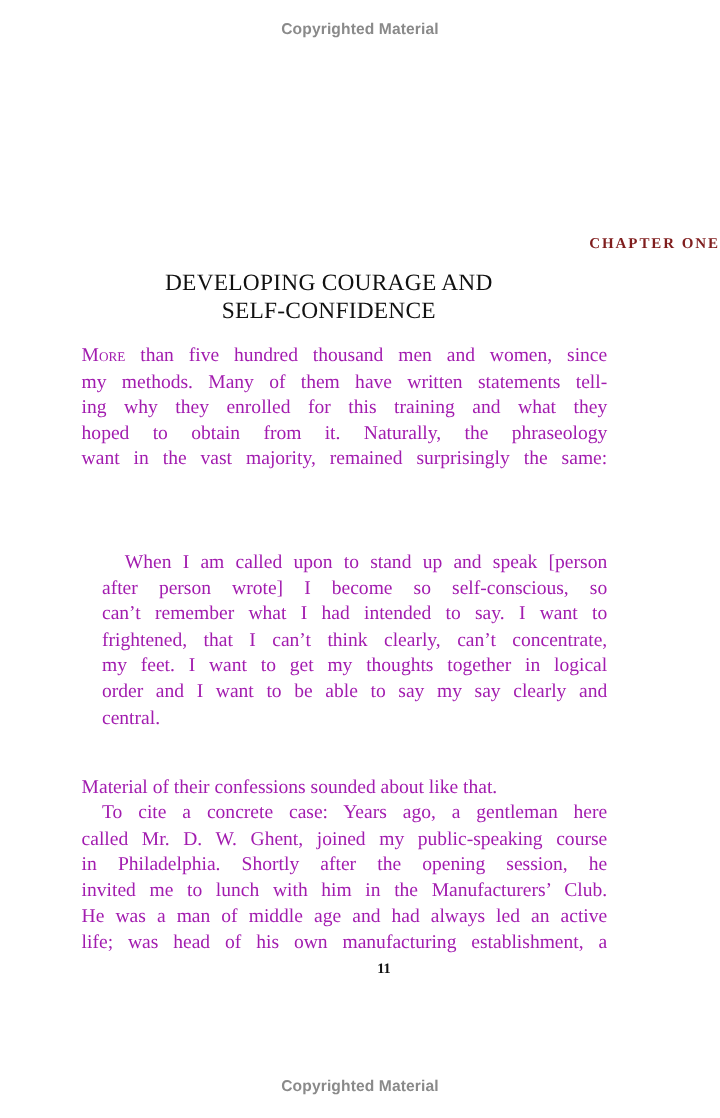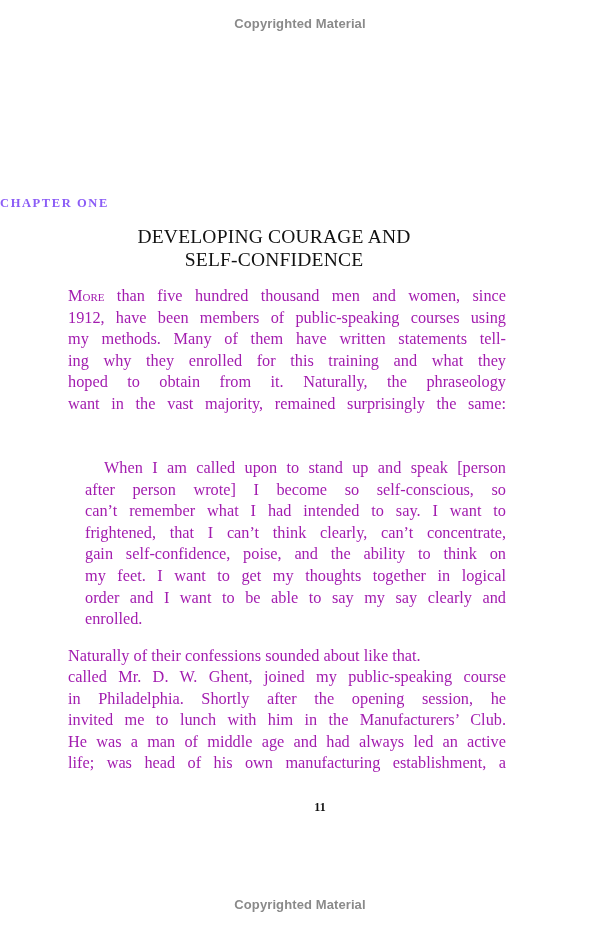--- a/index.html
+++ b/index.html
@@ -5,23 +5,23 @@
   html, body { margin: 0; padding: 0; background: #ffffff; }
   body { width: 600px; height: 932px; position: relative; overflow: hidden; font-family: "DejaVu Serif", serif; color: #111; }
   .watermark {
     position: absolute; left: 0; width: 600px; text-align: center;
     font-family: "Liberation Sans", sans-serif; font-weight: bold;
     font-size: 13px; color: #8a8a8a; letter-spacing: 0.1px;
   }
   .wm-top { top: 16px; }
   .wm-bottom { top: 897px; }
   .chapter-label {
-    position: absolute; top: 196px; left: 0; width: 600px; text-align: left;
+    position: absolute; top: 196px; left: 0; width: 600px; text-align: right;
     font-family: "Liberation Serif", serif; font-weight: bold; font-size: 12.5px;
-    letter-spacing: 1.6px; color: #8b5cf6;
+    letter-spacing: 1.6px; color: #7f1d1d;
   }
   .chapter-title {
     position: absolute; top: 225px; left: 0; width: 548px; text-align: center;
     font-family: "Liberation Serif", serif; font-size: 19.5px; line-height: 23px;
     color: #111; letter-spacing: 0.2px;
   }
   .body-block {
     position: absolute; left: 68px; width: 438px;
     font-family: "Liberation Serif", serif; font-size: 16.3px;
     line-height: 21.6px; text-align: justify; color: #a21caf;
@@ -45,43 +45,42 @@
 
 <div class="chapter-label">CHAPTER ONE</div>
 
 <div class="chapter-title">
   <div>DEVELOPING COURAGE AND</div>
   <div>SELF-CONFIDENCE</div>
 </div>
 
 <div class="body-block p1">
   <span class="line"><span class="smallcaps">More</span><span> than five hundred thousand men and women, since</span></span>
-  <span class="line">1912, have been members of public-speaking courses using</span>
   <span class="line">my methods.  Many of them have written statements tell-</span>
   <span class="line">ing why they enrolled for this training and what they</span>
   <span class="line">hoped to obtain from it.  Naturally, the phraseology</span>
   <span class="line">want in the vast majority, remained surprisingly the same:</span>
 </div>
 
 <div class="body-block quote">
   <span class="line">When I am called upon to stand up and speak [person</span>
   <span class="line" style="text-indent:0">after person wrote] I become so self-conscious, so</span>
   <span class="line" style="text-indent:0">can’t remember what I had intended to say.  I want to</span>
   <span class="line" style="text-indent:0">frightened, that I can’t think clearly, can’t concentrate,</span>
-  <span class="line" style="text-indent:0">gain self-confidence, poise, and the ability to think on</span>
   <span class="line" style="text-indent:0">my feet.  I want to get my thoughts together in logical</span>
   <span class="line" style="text-indent:0">order and I want to be able to say my say clearly and</span>
-  <span class="line last" style="text-indent:0">enrolled.</span>
+  <span class="line last" style="text-indent:0">central.</span>
 </div>
 
 <div class="body-block p2">
-  <span class="line last">Naturally of their confessions sounded about like that.</span>
+  <span class="line last">Material of their confessions sounded about like that.</span>
 </div>
 
 <div class="body-block p3">
+  <span class="line">To cite a concrete case: Years ago, a gentleman here</span>
   <span class="line" style="text-indent:0">called Mr. D. W. Ghent, joined my public-speaking course</span>
   <span class="line" style="text-indent:0">in Philadelphia.  Shortly after the opening session, he</span>
   <span class="line" style="text-indent:0">invited me to lunch with him in the Manufacturers’ Club.</span>
   <span class="line" style="text-indent:0">He was a man of middle age and had always led an active</span>
   <span class="line" style="text-indent:0">life; was head of his own manufacturing establishment, a</span>
 </div>
 
 <div class="page-number">11</div>
 
 <div class="watermark wm-bottom">Copyrighted Material</div>

